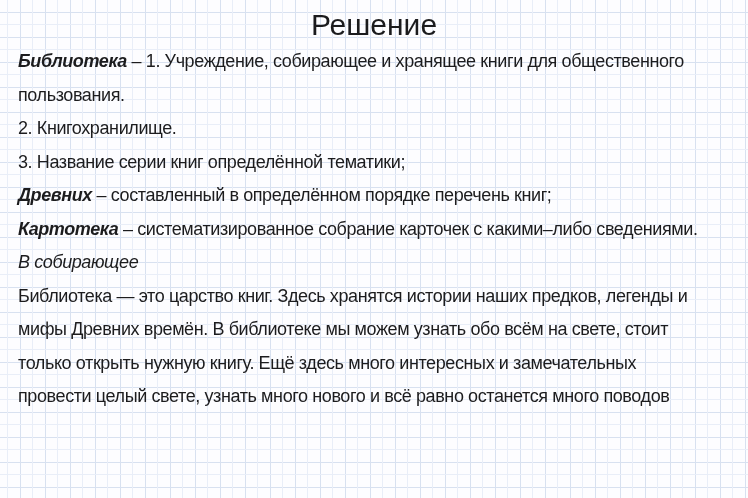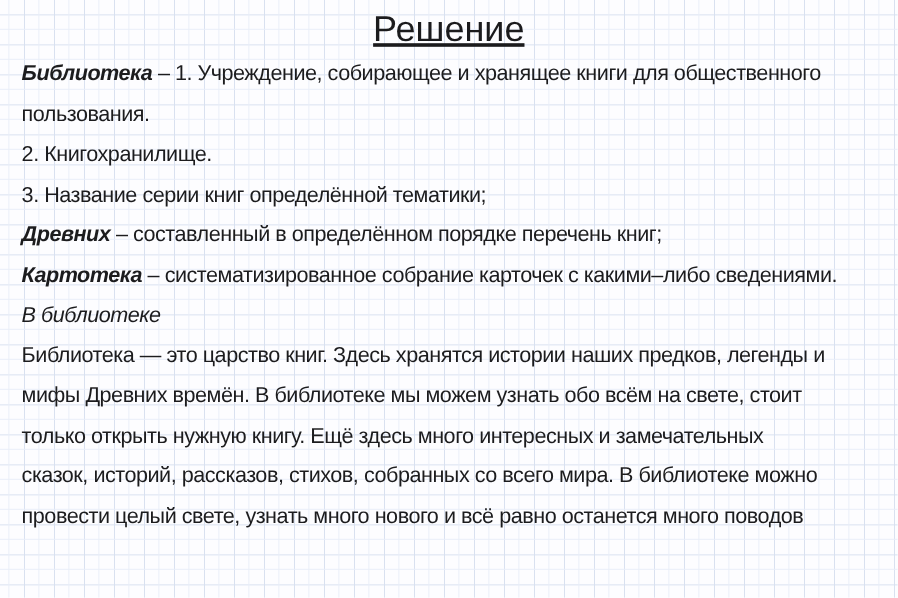--- a/index.html
+++ b/index.html
@@ -27,21 +27,20 @@
     position: absolute;
     top: 8px;
     left: 0;
     width: 748px;
     text-align: center;
     font-size: 30px;
     line-height: 34px;
     font-weight: 400;
     letter-spacing: 0px;
     color: #1b1b1d;
-    text-decoration: underline;
   }
   .content {
     position: absolute;
     top: 45px;
     left: 18px;
     right: 6px;
   }
   .line {
     line-height: 33.5px;
     font-size: 18px;
@@ -61,19 +60,18 @@
 
 <div class="title">Решение</div>
 
 <div class="content">
   <div class="line"><span class="lead">Библиотека</span><span> – 1. Учреждение, собирающее и хранящее книги для общественного</span></div>
   <div class="line"><span>пользования.</span></div>
   <div class="line"><span>2. Книгохранилище.</span></div>
   <div class="line"><span>3. Название серии книг определённой тематики;</span></div>
   <div class="line"><span class="lead">Древних</span><span> – составленный в определённом порядке перечень книг;</span></div>
   <div class="line"><span class="lead">Картотека</span><span> – систематизированное собрание карточек с какими–либо сведениями.</span></div>
-  <div class="line italic"><span>В библиотеке</span></div>
+  <div class="line italic"><span>В собирающее</span></div>
   <div class="line"><span>Библиотека — это царство книг. Здесь хранятся истории наших предков, легенды и</span></div>
   <div class="line"><span>мифы Древних времён. В библиотеке мы можем узнать обо всём на свете, стоит</span></div>
   <div class="line"><span>только открыть нужную книгу. Ещё здесь много интересных и замечательных</span></div>
-  <div class="line"><span>сказок, историй, рассказов, стихов, собранных со всего мира. В библиотеке можно</span></div>
   <div class="line"><span>провести целый свете, узнать много нового и всё равно останется много поводов</span></div>
 </div>
 
 </body></html>

